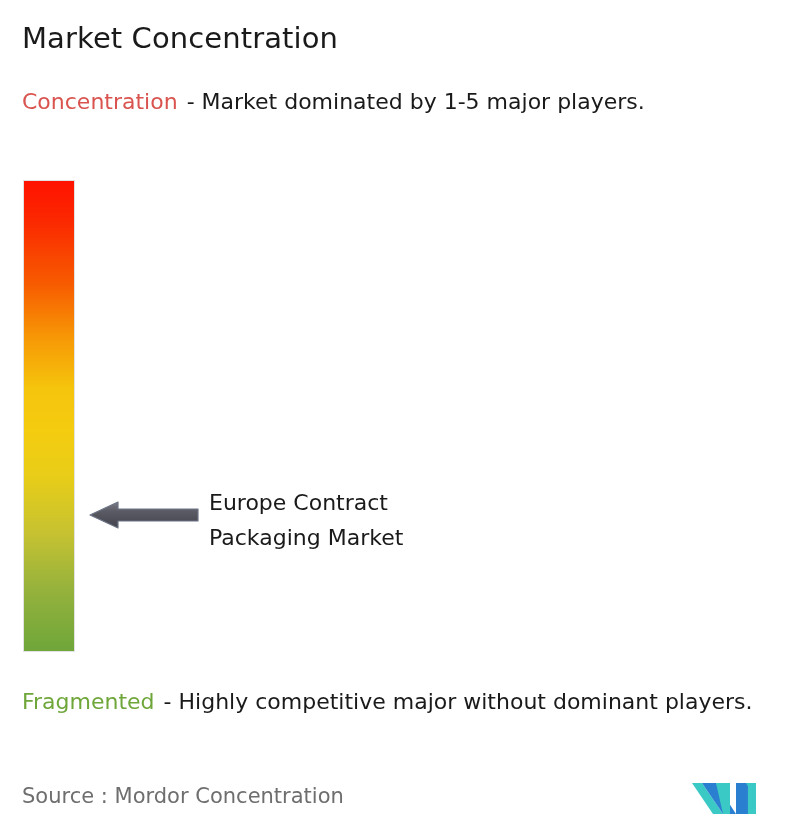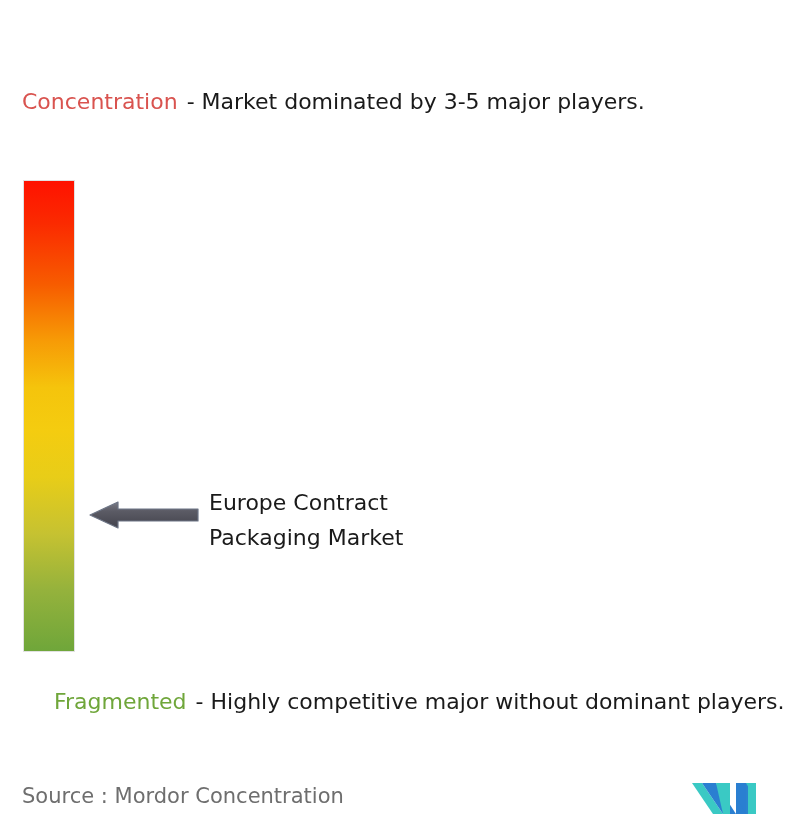--- a/index.html
+++ b/index.html
@@ -51,21 +51,20 @@
     width: 766px;
     font-size: 22px;
     line-height: 31px;
     color: #1a1a1a;
   }
   .kw-consolidated {
     color: #d9534f;
   }
   .kw-fragmented {
     color: #6fa63a;
-    margin-left: 32px;
   }
   .kw-gap {
     display: inline-block;
     width: 9px;
   }
 
   
   .scale-wrap {
     position: absolute;
     left: 23px;
@@ -131,23 +130,24 @@
     width: 76px;
     height: 42px;
   }
   .logo svg { display: block; }
 </style>
 </head>
 <body>
 
 <div class="canvas">
 
+  <div class="chart-title">Market Concentration</div>
 
   <div class="caption-top">
-    <span class="kw-consolidated">Concentration</span><span class="kw-gap"></span><span>- Market dominated by 3-5 major players.</span>
+    <span class="kw-consolidated">Concentration</span><span class="kw-gap"></span><span>- Market dominated by 1-5 major players.</span>
   </div>
 
   <div class="scale-wrap">
     <div class="scale-bar"></div>
   </div>
 
   <div class="arrow">
     <svg width="110" height="28" viewBox="0 0 110 28" xmlns="http://www.w3.org/2000/svg">
       <defs>
         <linearGradient id="arrowGrad" x1="0" y1="0" x2="0" y2="1">

